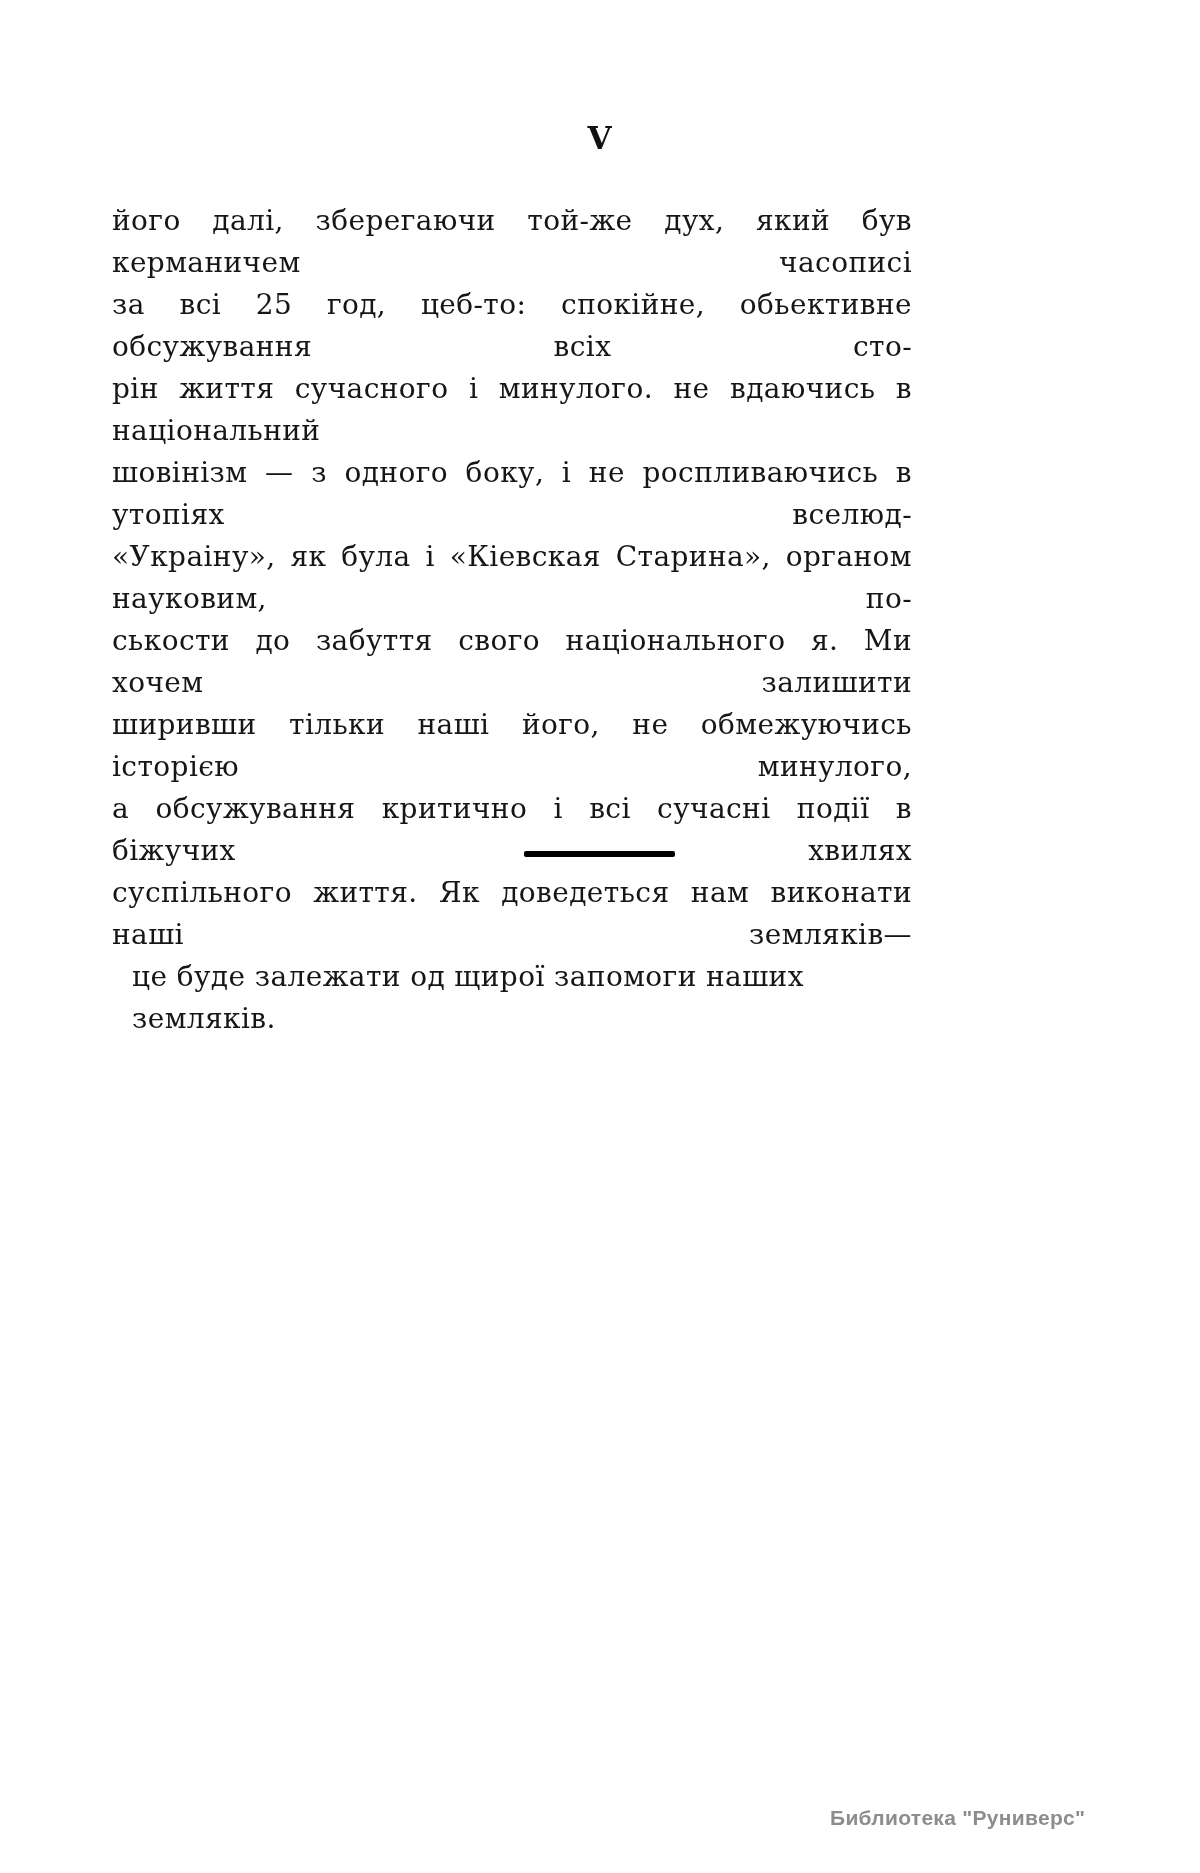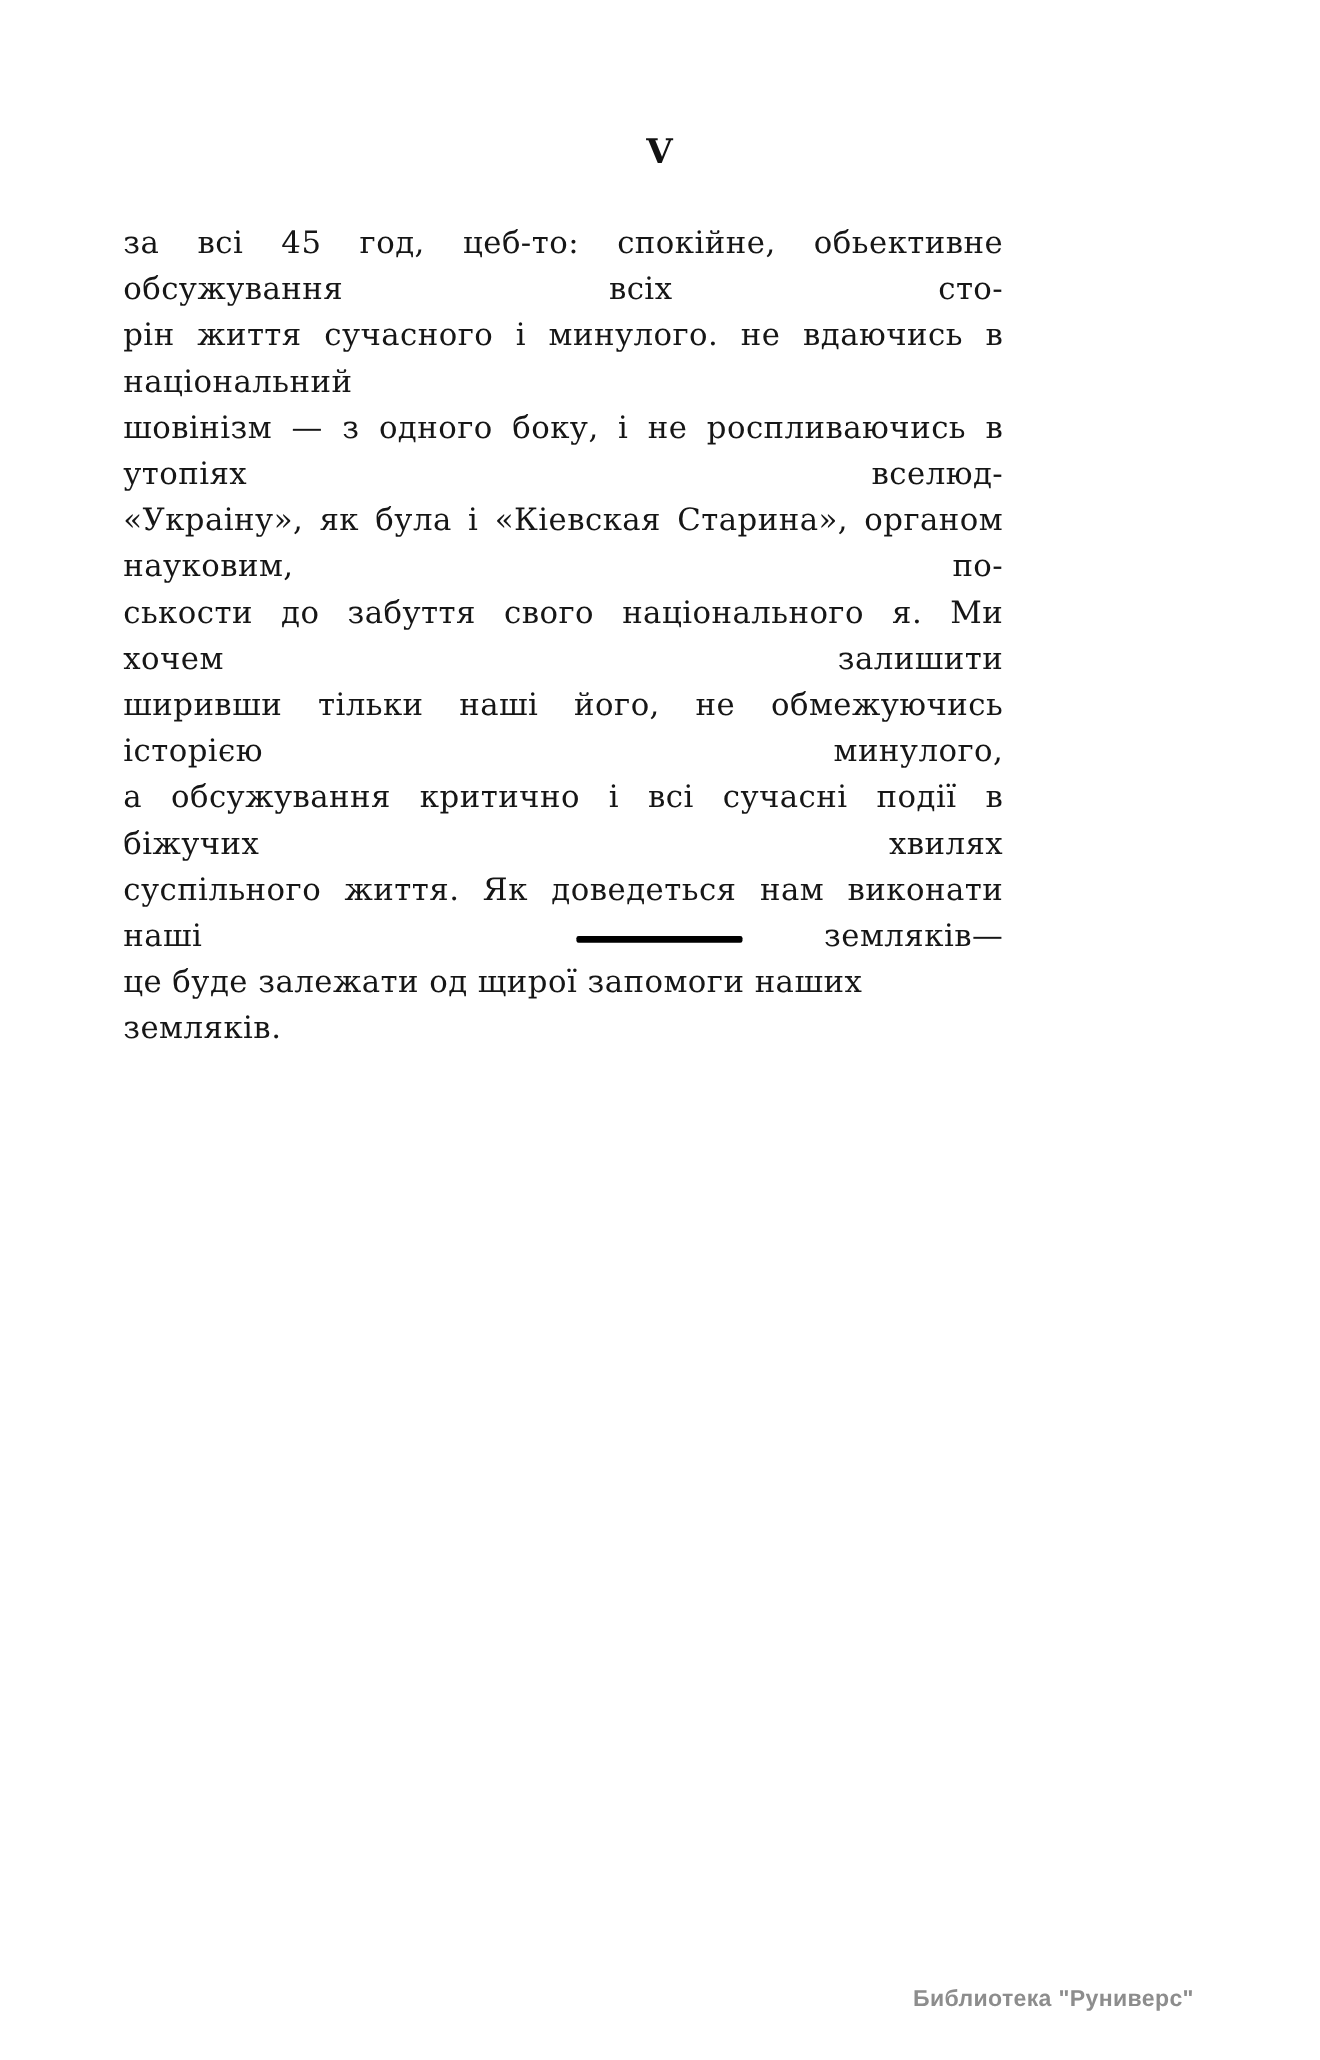--- a/index.html
+++ b/index.html
@@ -39,20 +39,21 @@
     color: #161616;
   }
   .text-line {
     text-align: justify;
     text-align-last: justify;
     white-space: normal;
   }
   .text-line.last-line {
     text-align: left;
     text-align-last: left;
+    margin-left: 20px;
   }
   .divider {
     position: absolute;
     top: 851px;
     left: 524px;
     width: 151px;
     height: 6px;
     background: #000000;
     border-radius: 2px;
   }
@@ -70,21 +71,22 @@
   }
 </style>
 </head>
 <body>
 
 <div class="page">
 
   <div class="page-number">V</div>
 
   <div class="text-block">
-    <div class="text-line">за всі 45 год, цеб-то: спокійне, обьективне обсужування всіх сто-</div>
+    <div class="text-line">його далі, зберегаючи той-же дух, який був керманичем часописі</div>
+    <div class="text-line">за всі 25 год, цеб-то: спокійне, обьективне обсужування всіх сто-</div>
     <div class="text-line">рін життя сучасного і минулого. не вдаючись в національний</div>
     <div class="text-line">шовінізм — з одного боку, і не роспливаючись в утопіях вселюд-</div>
     <div class="text-line">«Украіну», як була і «Кіевская Старина», органом науковим, по-</div>
     <div class="text-line">ськости до забуття свого національного я. Ми хочем залишити</div>
     <div class="text-line">ширивши тільки наші його, не обмежуючись історією минулого,</div>
     <div class="text-line">а обсужування критично і всі сучасні події в біжучих хвилях</div>
     <div class="text-line">суспільного життя. Як доведеться нам виконати наші земляків—</div>
     <div class="text-line last-line">це буде залежати од щирої запомоги наших земляків.</div>
   </div>
 

